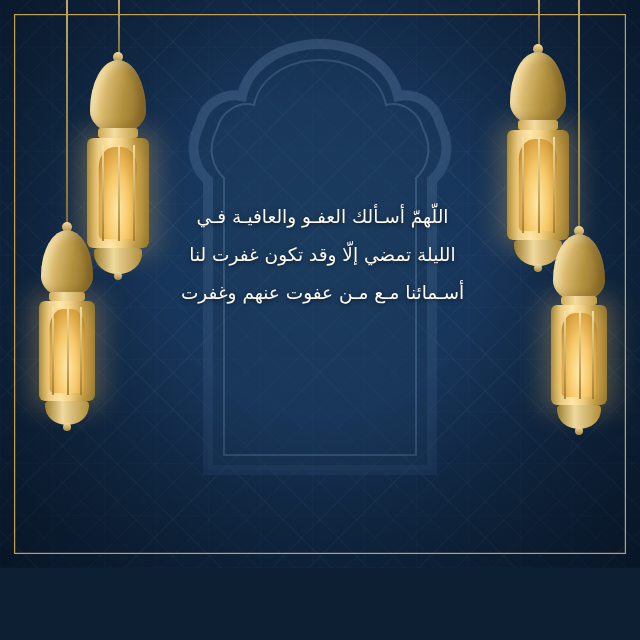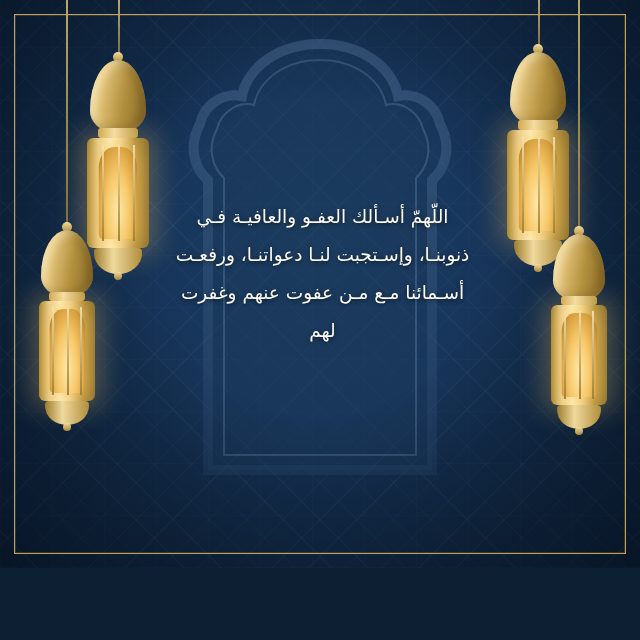--- a/index.html
+++ b/index.html
@@ -276,23 +276,22 @@
       <div class="bar" style="left:74%;"></div>
     </div>
     <div class="base" style="top:173px; width:44px; height:24px;"></div>
     <div class="finial" style="top:195px;"></div>
   </div>
 
   <div class="gold-frame"></div>
 
   <div class="dua">
     <div>اللّهمّ أسـألك العفـو والعافيـة فـي</div>
-    <div>ذنوبنـا، وإسـتجبت لنـا دعواتنـا، ورفعـت</div>
+    <div>الليلة تمضي إلّا وقد تكون غفرت لنا</div>
     <div>أسـمائنا مـع مـن عفوت عنهم وغفرت</div>
-    <div>لهم</div>
   </div>
 
 
   <div class="divider-row">
     <div class="line"></div>
     <div class="socials">
       <div class="social">
         <svg width="20" height="20" viewBox="0 0 20 20">
             <rect width="20" height="20" rx="3" fill="#f4f2ec"></rect>
             <path d="M11.6 19v-7h2.3l.35-2.7H11.6V7.6c0-.78.22-1.31 1.34-1.31h1.43V3.87A19 19 0 0 0 12.28 3.8c-2.06 0-3.47 1.26-3.47 3.57V9.3H6.5V12h2.31v7z" fill="#17355a"></path>

